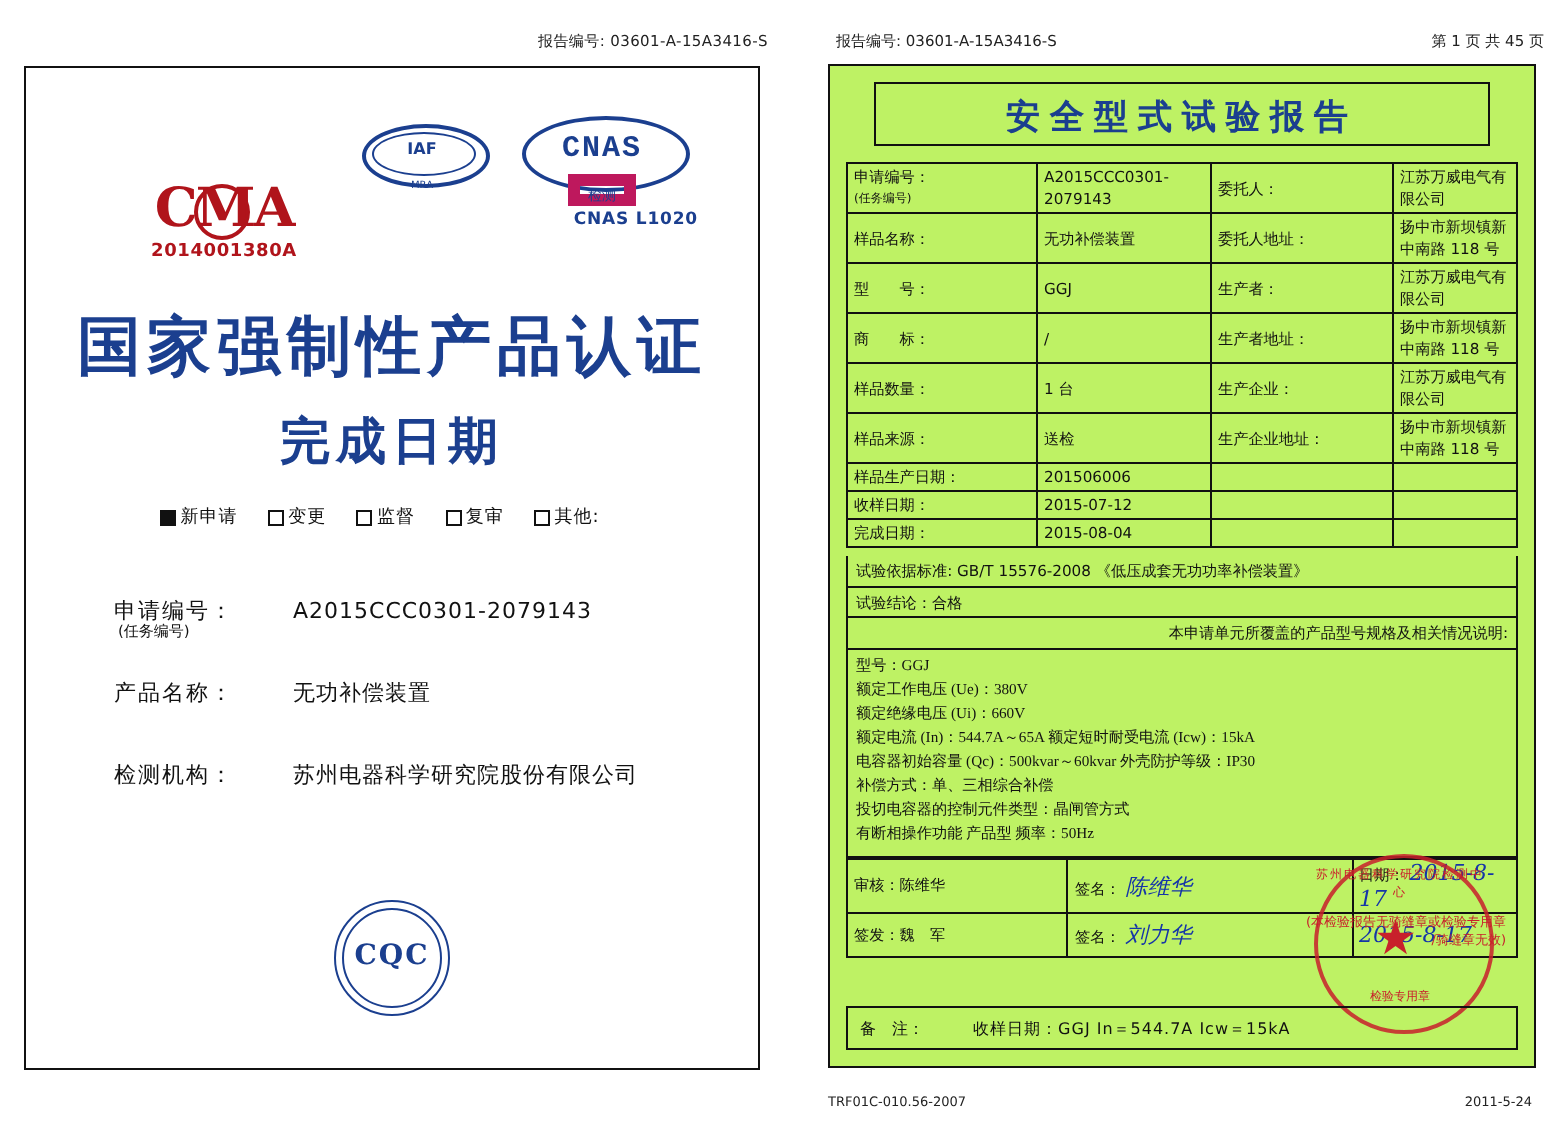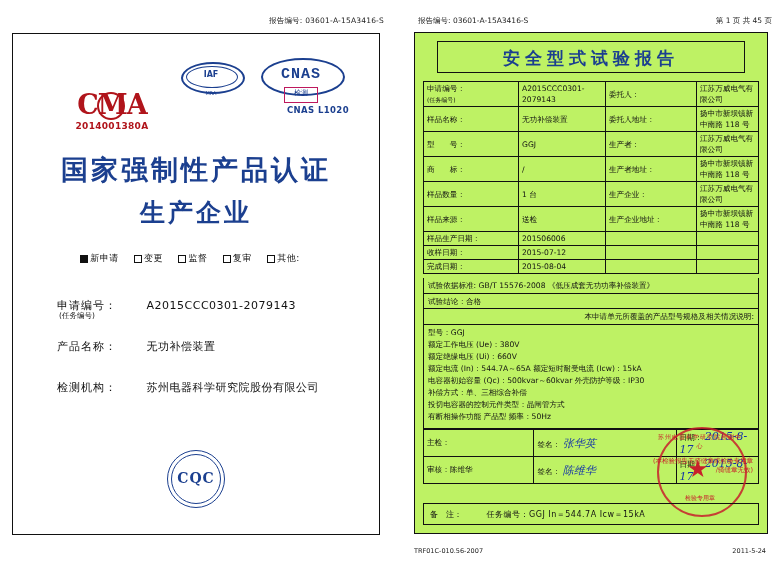--- a/index.html
+++ b/index.html
@@ -19,25 +19,25 @@
 
   .iaf{position:absolute;left:168px;top:6px;width:62px;height:42px;}
   .iaf .oval{position:absolute;left:0;top:6px;width:60px;height:28px;border:2px solid #1b3f8f;border-radius:50%;}
   .iaf .oval2{position:absolute;left:5px;top:10px;width:50px;height:20px;border:1px solid #1b3f8f;border-radius:50%;}
   .iaf .txt{position:absolute;left:0;top:14px;width:60px;text-align:center;font-size:8px;font-weight:bold;color:#1b3f8f;letter-spacing:0px;}
   .iaf .sub{position:absolute;left:0;top:34px;width:60px;text-align:center;font-size:5px;color:#1b3f8f;}
 
   .cnas{position:absolute;left:240px;top:2px;width:96px;text-align:center;}
   .cnas .oval{position:absolute;left:8px;top:6px;width:80px;height:34px;border:2px solid #1b3f8f;border-radius:50%;}
   .cnas .name{position:absolute;left:8px;top:14px;width:80px;text-align:center;font-family:Liberation Mono, monospace;font-size:15px;font-weight:bold;color:#1b3f8f;letter-spacing:1px;}
-  .cnas .box{position:absolute;left:31px;top:35px;width:34px;height:16px;border:1px solid #be185d;font-size:7px;color:#1b3f8f;line-height:8px;padding-top:1px;box-sizing:border-box;}
+  .cnas .box{position:absolute;left:31px;top:35px;width:34px;height:16px;border:6px solid #be185d;font-size:7px;color:#1b3f8f;line-height:8px;padding-top:1px;box-sizing:border-box;}
   .cnas .code{position:absolute;left:0;top:53px;width:96px;text-align:right;font-size:8.5px;font-weight:bold;color:#1b3f8f;letter-spacing:.4px;}
 
   .l-title{position:absolute;left:0;top:118px;width:100%;text-align:center;}
-  .l-title .t1{font-family:Liberation Serif, serif;font-size:27px;font-weight:bold;color:#1b3f8f;letter-spacing:3px;}
+  .l-title .t1{font-family:Liberation Serif, serif;font-size:32px;font-weight:bold;color:#1b3f8f;letter-spacing:3px;}
   .l-title .t2{font-family:"DejaVu Serif","Liberation Serif",serif;font-size:25px;font-weight:bold;color:#1b3f8f;letter-spacing:3px;margin-top:8px;}
 
   .checks{position:absolute;left:0;top:218px;width:100%;text-align:center;font-size:9px;color:#111;letter-spacing:.5px;}
   .checks span{margin-right:6px;}
   .bk{display:inline-block;width:6px;height:6px;border:1px solid #111;background:#111;vertical-align:middle;margin-right:2px;}
   .wh{display:inline-block;width:6px;height:6px;border:1px solid #111;background:#fff;vertical-align:middle;margin-right:2px;}
 
   .l-fields{position:absolute;left:44px;top:264px;width:300px;font-size:11px;color:#111;}
   .l-fields .row{margin-bottom:26px;position:relative;}
   .l-fields .lbl{display:inline-block;min-width:86px;letter-spacing:1px;}
@@ -63,21 +63,21 @@
   .tbl td{border:1px solid #111;padding:1px 3px;vertical-align:middle;line-height:11px;}
   .tbl .k{width:88px;}
   .tbl .v{width:80px;}
   .tbl .k2{width:84px;}
   .sub{font-size:6px;}
 
   .block{position:absolute;left:8px;width:336px;border:1px solid #111;border-top:none;box-sizing:border-box;font-size:7.6px;padding:2px 4px;line-height:12px;}
   .blk-std{top:245px;height:16px;}
   .blk-res{top:261px;height:15px;}
   .blk-desc{top:276px;height:16px;text-align:right;}
-  .blk-spec{top:292px;height:104px;padding-top:2px;}
+  .blk-spec{top:292px;height:104px;padding-top:2px;font-family:Liberation Serif, serif;}
   .blk-spec div{white-space:nowrap;}
 
   .sigtbl{position:absolute;left:8px;top:396px;width:336px;border-collapse:collapse;table-layout:fixed;font-size:7.6px;}
   .sigtbl td{border:1px solid #111;height:21px;padding:0 3px;vertical-align:middle;}
   .sigtbl .c1{width:56px;}
   .sigtbl .c2{width:74px;}
   .sigtbl .c3{width:40px;}
   .hand{font-family:"DejaVu Serif","Liberation Serif",serif;font-style:italic;font-size:11px;color:#1535a8;}
 
   .stamp{position:absolute;right:10px;top:390px;width:100px;height:92px;}
@@ -121,21 +121,21 @@
         <div class="cnas">
           <div class="oval"></div>
           <div class="name">CNAS</div>
           <div class="box">检测</div>
           <div class="code">CNAS L1020</div>
         </div>
       </div>
 
       <div class="l-title">
         <div class="t1">国家强制性产品认证</div>
-        <div class="t2">生产企业</div>
+        <div class="t2">完成日期</div>
       </div>
 
       <div class="checks">
         <span><i class="bk"></i><span>新申请</span></span>
         <span><i class="wh"></i><span>变更</span></span>
         <span><i class="wh"></i><span>监督</span></span>
         <span><i class="wh"></i><span>复审</span></span>
         <span><i class="wh"></i><span>其他:</span></span>
       </div>
 
@@ -248,61 +248,62 @@
         <div>额定绝缘电压 (Ui)：660V</div>
         <div>额定电流 (In)：544.7A～65A          额定短时耐受电流 (Icw)：15kA</div>
         <div>电容器初始容量 (Qc)：500kvar～60kvar      外壳防护等级：IP30</div>
         <div>补偿方式：单、三相综合补偿</div>
         <div>投切电容器的控制元件类型：晶闸管方式</div>
         <div>有断相操作功能  产品型 频率：50Hz</div>
       </div>
 
       <table class="sigtbl">
         <tbody>
-            <tr>
-          <td class="c1">主检：</td>
+        <tr>
+          <td class="c1">
+            <span>审核：</span><span>陈维华</span>
+          </td>
           <td class="c2">
             <span>签名：</span>
-            <span class="hand">张华英</span>
+            <span class="hand">陈维华</span>
           </td>
           <td class="c3">
             <span>日期：</span>
             <span class="hand">2015-8-17</span>
           </td>
         </tr>
         <tr>
           <td class="c1">
-            <span>审核：</span><span>陈维华</span>
+            <span>签发：</span><span>魏　军</span>
           </td>
           <td class="c2">
             <span>签名：</span>
-            <span class="hand">陈维华</span>
+            <span class="hand">刘力华</span>
           </td>
           <td class="c3">
-            <span>日期：</span>
             <span class="hand">2015-8-17</span>
           </td>
         </tr>
       </tbody>
         </table>
 
       <div class="stamp">
         <div class="circ"></div>
         <div class="arc">苏州电器科学研究院检测中心</div>
         <div class="star">★</div>
         <div class="arc2">检验专用章</div>
       </div>
       <div class="redtxt" style="position:absolute;right:14px;top:424px;width:104px;font-size:6.5px;color:#c8202b;line-height:9px;text-align:right;">
         <div>(本检验报告无骑缝章或检验专用章</div>
         <div>/骑缝章无效)</div>
       </div>
 
       <div class="remark">
         <span class="r1">备　注：</span>
-        <span class="r2">任务编号：GGJ   In＝544.7A  Icw＝15kA</span>
+        <span class="r2">收样日期：GGJ   In＝544.7A  Icw＝15kA</span>
       </div>
 
     </div>
 
     <div class="foot">
       <div class="fl">TRF01C-010.56-2007</div>
       <div class="fr">2011-5-24</div>
     </div>
   </div>
 

